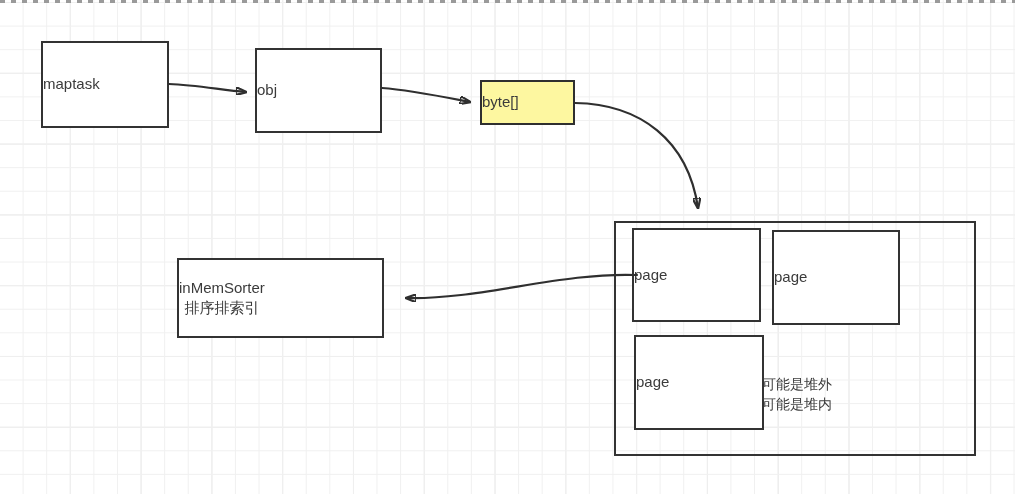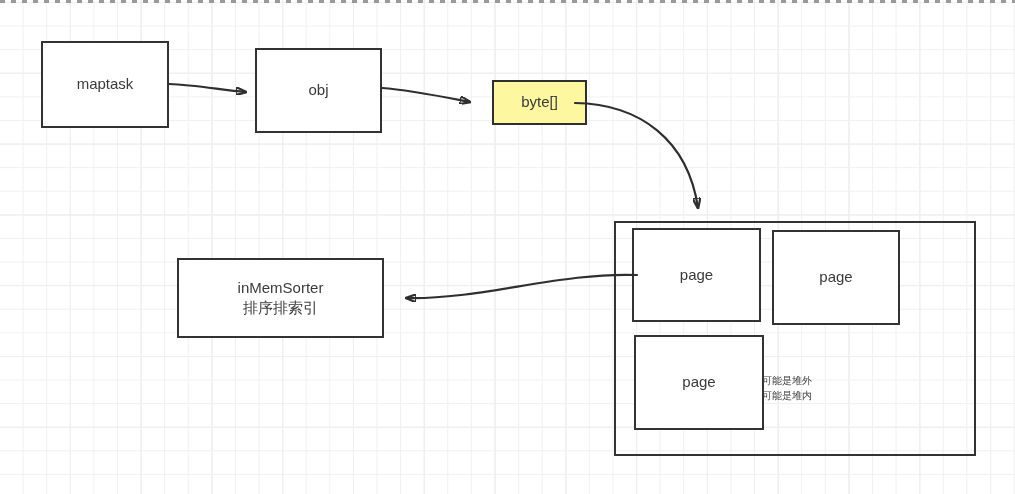--- a/index.html
+++ b/index.html
@@ -41,21 +41,21 @@
         rgba(255,255,255,0) 5px, rgba(255,255,255,0) 11px);
     z-index: 6;
   }
   .node {
     position: absolute;
     box-sizing: border-box;
     border: 2.5px solid #333333;
     background: #ffffff;
     display: flex;
     flex-direction: column;
-    align-items: center;
+    align-items: flex-start;
     justify-content: center;
     color: #3b3b3b;
     font-size: 15px;
     line-height: 1.35;
     z-index: 3;
     text-align: center;
     white-space: pre-line;
   }
   .node.highlight {
     background: #fdf7a0;
@@ -64,21 +64,21 @@
   .container-node {
     position: absolute;
     box-sizing: border-box;
     border: 2.5px solid #333333;
     background: transparent;
     z-index: 2;
   }
   .label-free {
     position: absolute;
     color: #3b3b3b;
-    font-size: 10px;
+    font-size: 14px;
     line-height: 1.45;
     white-space: pre-line;
     z-index: 4;
   }
   .label-caption {
     position: absolute;
     color: #3b3b3b;
     font-size: 14px;
     z-index: 4;
     white-space: nowrap;
@@ -107,21 +107,21 @@
   <div id="top-edge"></div>
 
   <div class="node" style="left:41px; top:41px; width:128px; height:87px;">
     <span>maptask</span>
   </div>
 
   <div class="node" style="left:255px; top:48px; width:127px; height:85px;">
     <span>obj</span>
   </div>
 
-  <div class="node highlight" style="left:480px; top:80px; width:95px; height:45px;margin-left:12px;">
+  <div class="node highlight" style="left:480px; top:80px; width:95px; height:45px;">
     <span>byte[]</span>
   </div>
 
   <div class="node" style="left:177px; top:258px; width:207px; height:80px;">
     <span>inMemSorter
 排序排索引</span>
   </div>
 
   <div class="container-node" style="left:614px; top:221px; width:362px; height:235px;"></div>
 

